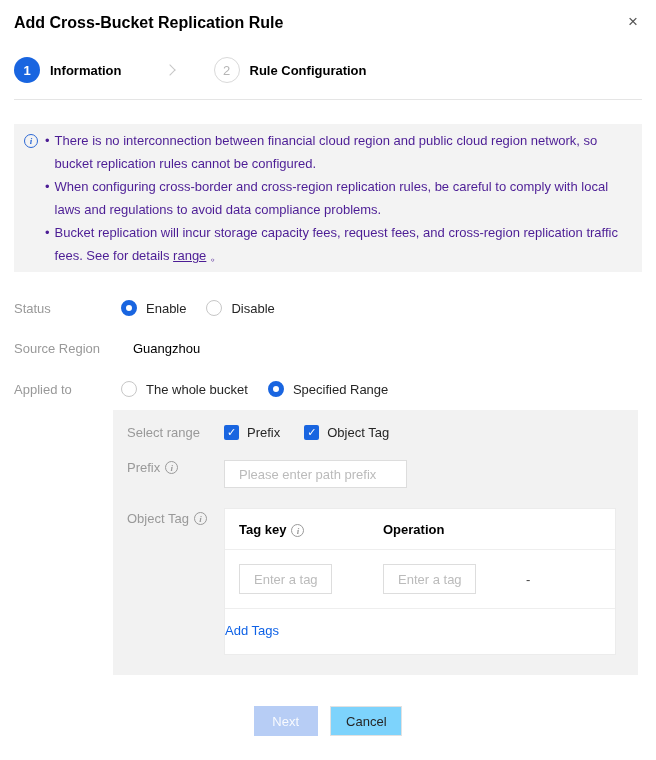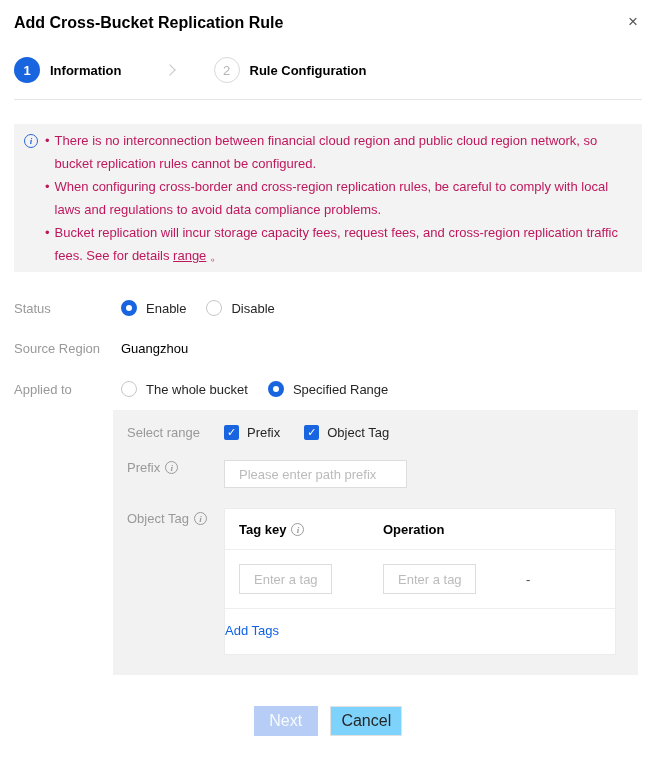--- a/index.html
+++ b/index.html
@@ -27,21 +27,21 @@
   .step-circle.inactive { background:#fff; border:1px solid #d9d9d9; color:#b5b5b5; }
   .step-label { font-weight:bold; color:#000; margin-left:10px; }
   .step-chevron {
     width:8px; height:8px; border-top:1.5px solid #c6c6c6; border-right:1.5px solid #c6c6c6;
     transform:rotate(45deg); margin-left:44px; margin-right:40px; flex-shrink:0;
   }
 
   
   .notice {
     margin-top:24px; background:#f3f3f3; padding:5px 16px 5px 10px;
-    display:flex; line-height:23px; color:#be185d;
+    display:flex; line-height:23px; color:#4c1d95;
   }
   .info-icon {
     display:inline-flex; align-items:center; justify-content:center;
     width:14px; height:14px; border-radius:50%; border:1px solid currentColor;
     font:italic bold 9px "Liberation Serif", serif; flex-shrink:0;
   }
   .info-icon::after { content:'i'; }
   .notice .info-icon { color:#2c68d5; margin-top:5px; }
   .notice-list { margin-left:7px; }
   .bullet { display:flex; }
@@ -51,21 +51,21 @@
 
   
   .form { margin-top:28px; }
   .form-row { display:flex; align-items:center; margin-bottom:25px; }
   .form-label { width:107px; flex-shrink:0; color:var(--label); }
   .radio-group { display:flex; align-items:center; gap:20px; }
   .radio-option { display:inline-flex; align-items:center; cursor:pointer; }
   .radio { width:16px; height:16px; border-radius:50%; background:#fff; margin-right:9px; flex-shrink:0; }
   .radio.sel { border:5px solid var(--accent); }
   .radio.unsel { border:1px solid #c7c7c7; }
-  .value-text { color:#000; }
+  .value-text { color:#000;margin-left:12px; }
 
   
   .panel { margin-left:99px; margin-top:13px; width:525px; background:var(--panel); padding:15px 14px 20px; }
   .panel-row { display:flex; align-items:flex-start; margin-bottom:20px; }
   .panel-row:last-child { margin-bottom:0; }
   .panel-row.top { align-items:flex-start; }
   .panel-label { width:97px; flex-shrink:0; color:var(--label); display:inline-flex; align-items:center; gap:5px; }
   .panel-label .info-icon { color:#9a9a9a; width:13px; height:13px; }
   .checkbox-group { display:flex; align-items:center; gap:24px; }
   .checkbox-option { display:inline-flex; align-items:center; cursor:pointer; }
@@ -77,34 +77,34 @@
   .text-input {
     height:28px; border:1px solid #ddd; background:#fff; padding:0 14px;
     font-family:"Liberation Sans", sans-serif; font-size:13px; color:var(--dark); outline:none;
   }
   .text-input::placeholder { color:#bbb; }
   .prefix-input { width:183px; }
 
   
   .tag-table { background:#fff; width:392px; border:1px solid #ececec; }
   .tag-header { display:flex; align-items:center; padding:13px 14px 12px; border-bottom:1px solid #eee; }
-  .th { font-weight:bold; color:#000; display:inline-flex; align-items:center; gap:5px; }
+  .th { font-weight:bold; color:#000; display:inline-flex; align-items:flex-end; gap:5px; }
   .th .info-icon { color:#9a9a9a; width:13px; height:13px; font-weight:bold; }
   .col-key { width:144px; }
   .col-value { width:143px; }
   .col-op { flex:1; }
   .tag-row { display:flex; align-items:center; padding:14px; border-bottom:1px solid #eee; }
   .tag-input { width:93px; height:30px; }
   .op-dash { color:#444; }
   .add-row { text-align:left; padding:14px 0 16px; }
   .add-link { color:#0f62e6; cursor:pointer; }
 
   
   .footer { margin-top:31px; text-align:center; }
-  .btn { height:30px; font-family:"Liberation Sans", sans-serif; font-size:16px; cursor:pointer; }
+  .btn { height:30px; font-family:"Liberation Sans", sans-serif; font-size:13px; cursor:pointer; }
   .btn-next { width:64px; border:none; background:#b7cdf5; color:rgba(255,255,255,0.9); }
   .btn-cancel { width:72px; background:#7dd3fc; border:1px solid #e1e1e1; color:#262626; margin-left:9px; }
 </style>
 </head>
 <body>
 
 <div class="dialog">
 
   <div class="title-row">
     <div class="title">Add Cross-Bucket Replication Rule</div>

